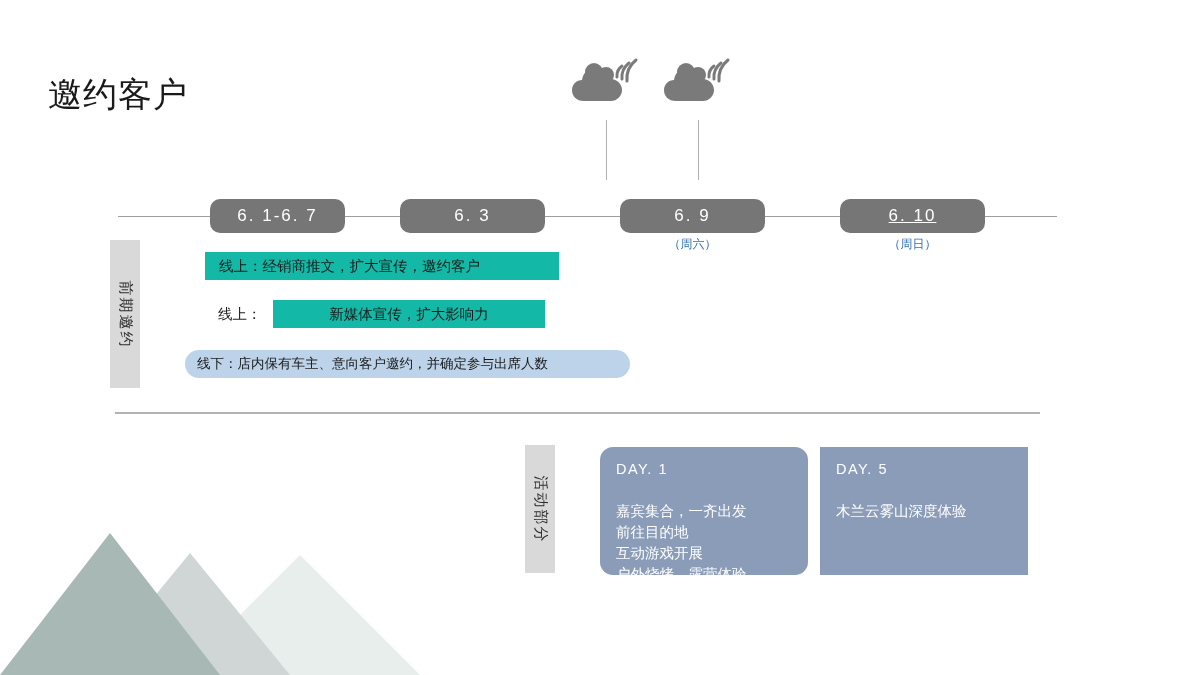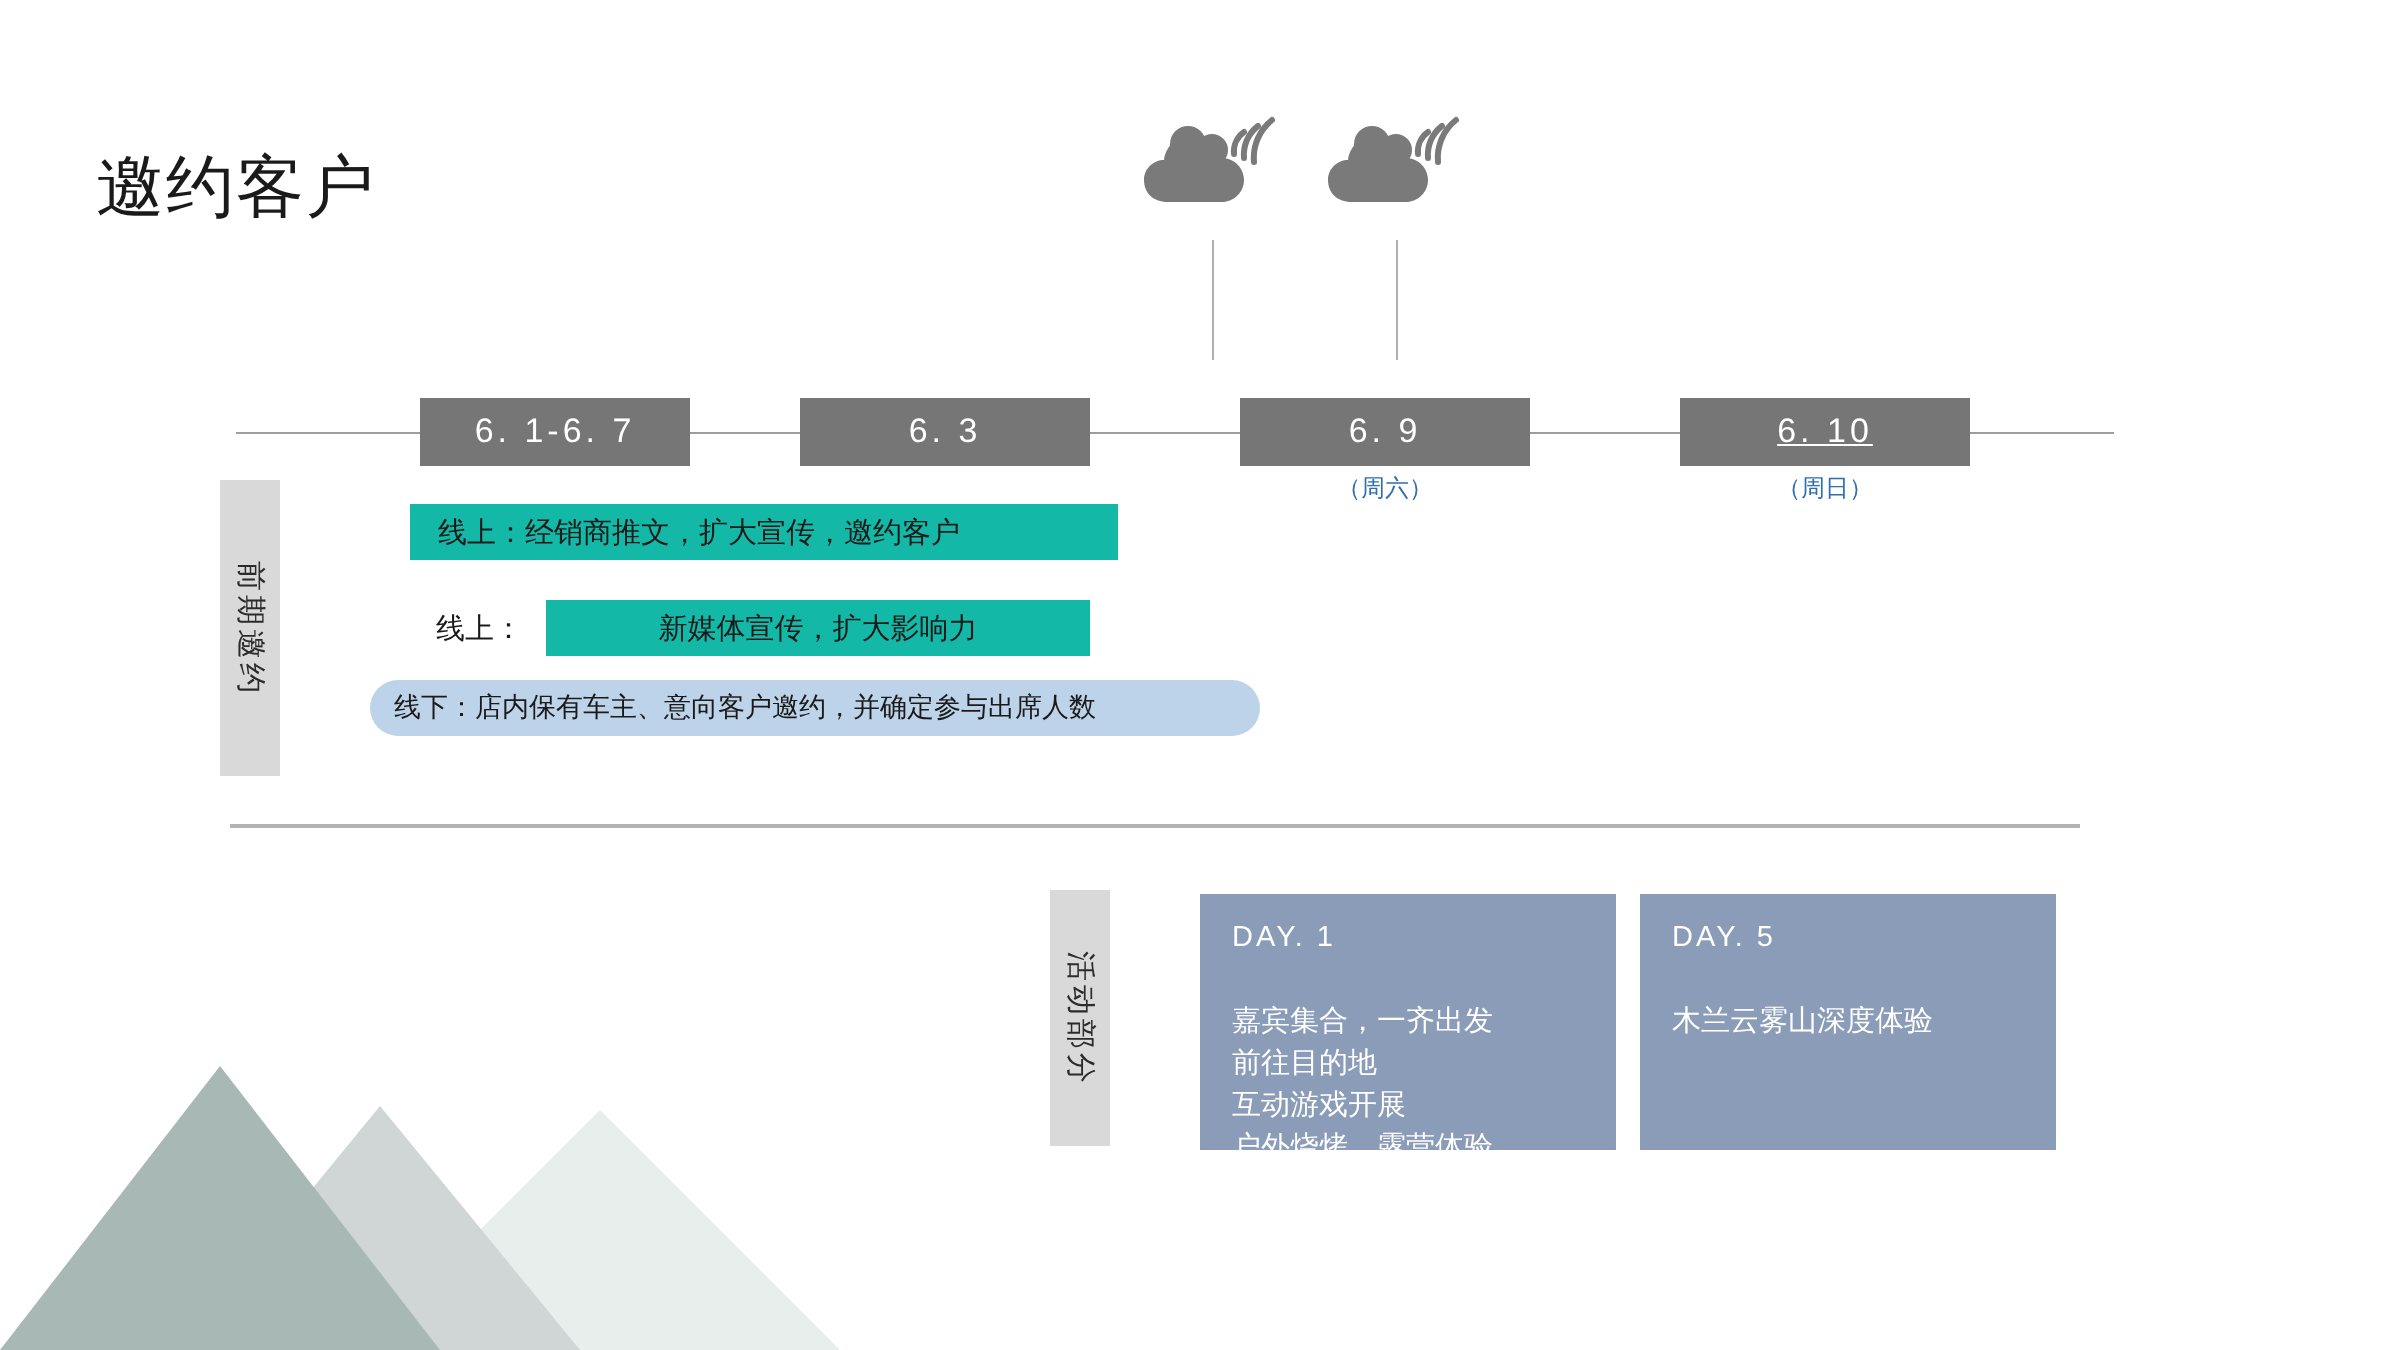--- a/index.html
+++ b/index.html
@@ -50,20 +50,21 @@
     position: absolute;
     height: 34px;
     background: #767676;
     color: #ffffff;
     display: flex;
     align-items: center;
     justify-content: center;
     font-size: 17px;
     letter-spacing: 2px;
     white-space: nowrap;
+    border-radius: 10px;
   }
   .weekday {
     position: absolute;
     font-size: 12px;
     color: #2f6fb0;
     text-align: center;
     white-space: nowrap;
   }
 
   
@@ -204,29 +205,29 @@
 
   <div class="vlabel" style="left:110px; top:240px; width:30px; height:148px;">
     <span>前期邀约</span>
   </div>
 
   <div class="task-bar yellow lead" style="left:205px; top:252px; width:340px;">线上：经销商推文，扩大宣传，邀约客户</div>
 
   <div class="bar-prefix" style="left:218px; top:300px;">线上：</div>
   <div class="task-bar yellow centered" style="left:273px; top:300px; width:272px;">新媒体宣传，扩大影响力</div>
 
-  <div class="task-bar blue" style="left:185px; top:340px; width:433px;border-radius:14px;">线下：店内保有车主、意向客户邀约，并确定参与出席人数</div>
+  <div class="task-bar blue" style="left:185px; top:350px; width:433px;border-radius:14px;">线下：店内保有车主、意向客户邀约，并确定参与出席人数</div>
 
   <div class="divider" style="left:115px; top:412px; width:925px;"></div>
 
   <div class="vlabel" style="left:525px; top:445px; width:30px; height:128px;">
     <span>活动部分</span>
   </div>
 
-  <div class="day-card" style="left:600px; top:447px; width:208px; height:128px;">
+  <div class="day-card" style="left:600px; top:447px; width:208px; height:128px;border-radius:13px;">
     <div class="day-head">DAY. 1</div>
     <div class="day-lines">嘉宾集合，一齐出发
 前往目的地
 互动游戏开展
 户外烧烤、露营体验</div>
   </div>
 
   <div class="day-card" style="left:820px; top:447px; width:208px; height:128px;">
     <div class="day-head">DAY. 5</div>
     <div class="day-lines">木兰云雾山深度体验</div>

